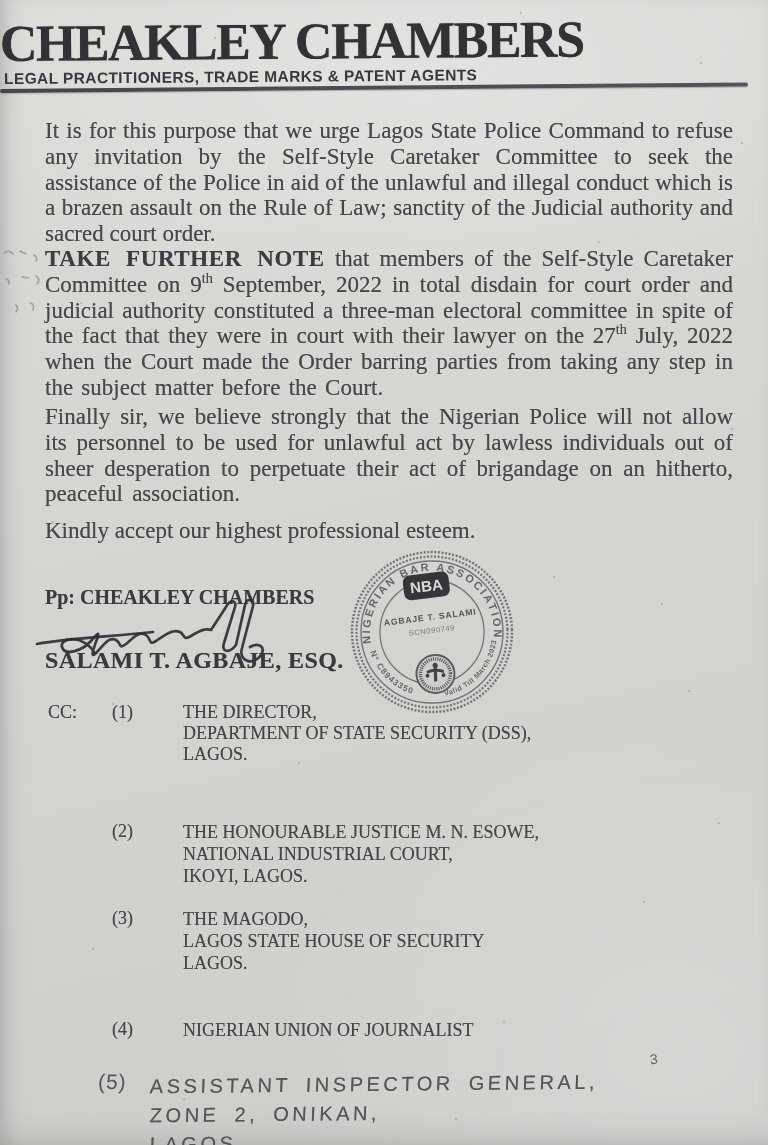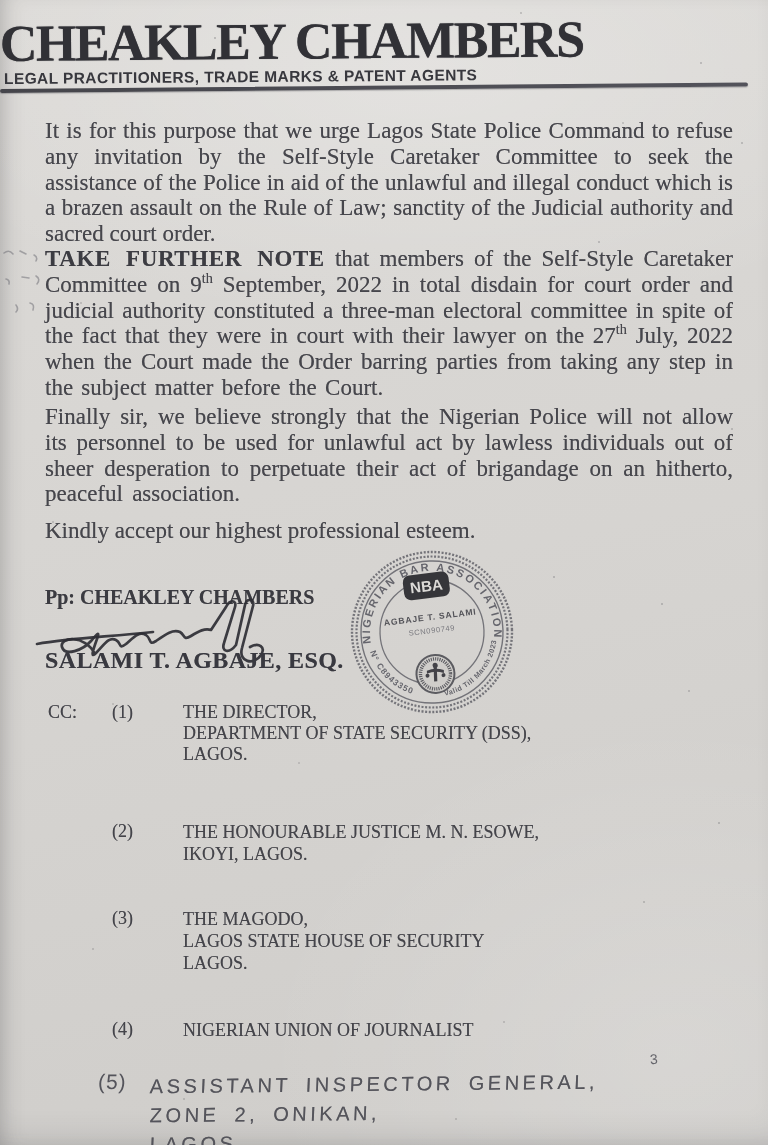--- a/index.html
+++ b/index.html
@@ -134,20 +134,21 @@
     <div class="abs cc-num" style="left:112px;top:702px">(1)</div>
     <div class="abs cc-lines" style="left:183px;top:702px;line-height:21px">
       <div class="cc-line">THE DIRECTOR,</div>
       <div class="cc-line">DEPARTMENT OF STATE SECURITY (DSS),</div>
       <div class="cc-line">LAGOS.</div>
     </div>
 
     <div class="abs cc-num" style="left:112px;top:821px">(2)</div>
     <div class="abs cc-lines" style="left:183px;top:821px;line-height:22px">
       <div class="cc-line">THE HONOURABLE JUSTICE M. N. ESOWE,</div>
+      <div class="cc-line">NATIONAL INDUSTRIAL COURT,</div>
       <div class="cc-line">IKOYI, LAGOS.</div>
     </div>
 
     <div class="abs cc-num" style="left:112px;top:908px">(3)</div>
     <div class="abs cc-lines" style="left:183px;top:908px;line-height:22px">
       <div class="cc-line">THE MAGODO,</div>
       <div class="cc-line">LAGOS STATE HOUSE OF SECURITY</div>
       <div class="cc-line">LAGOS.</div>
     </div>
 

